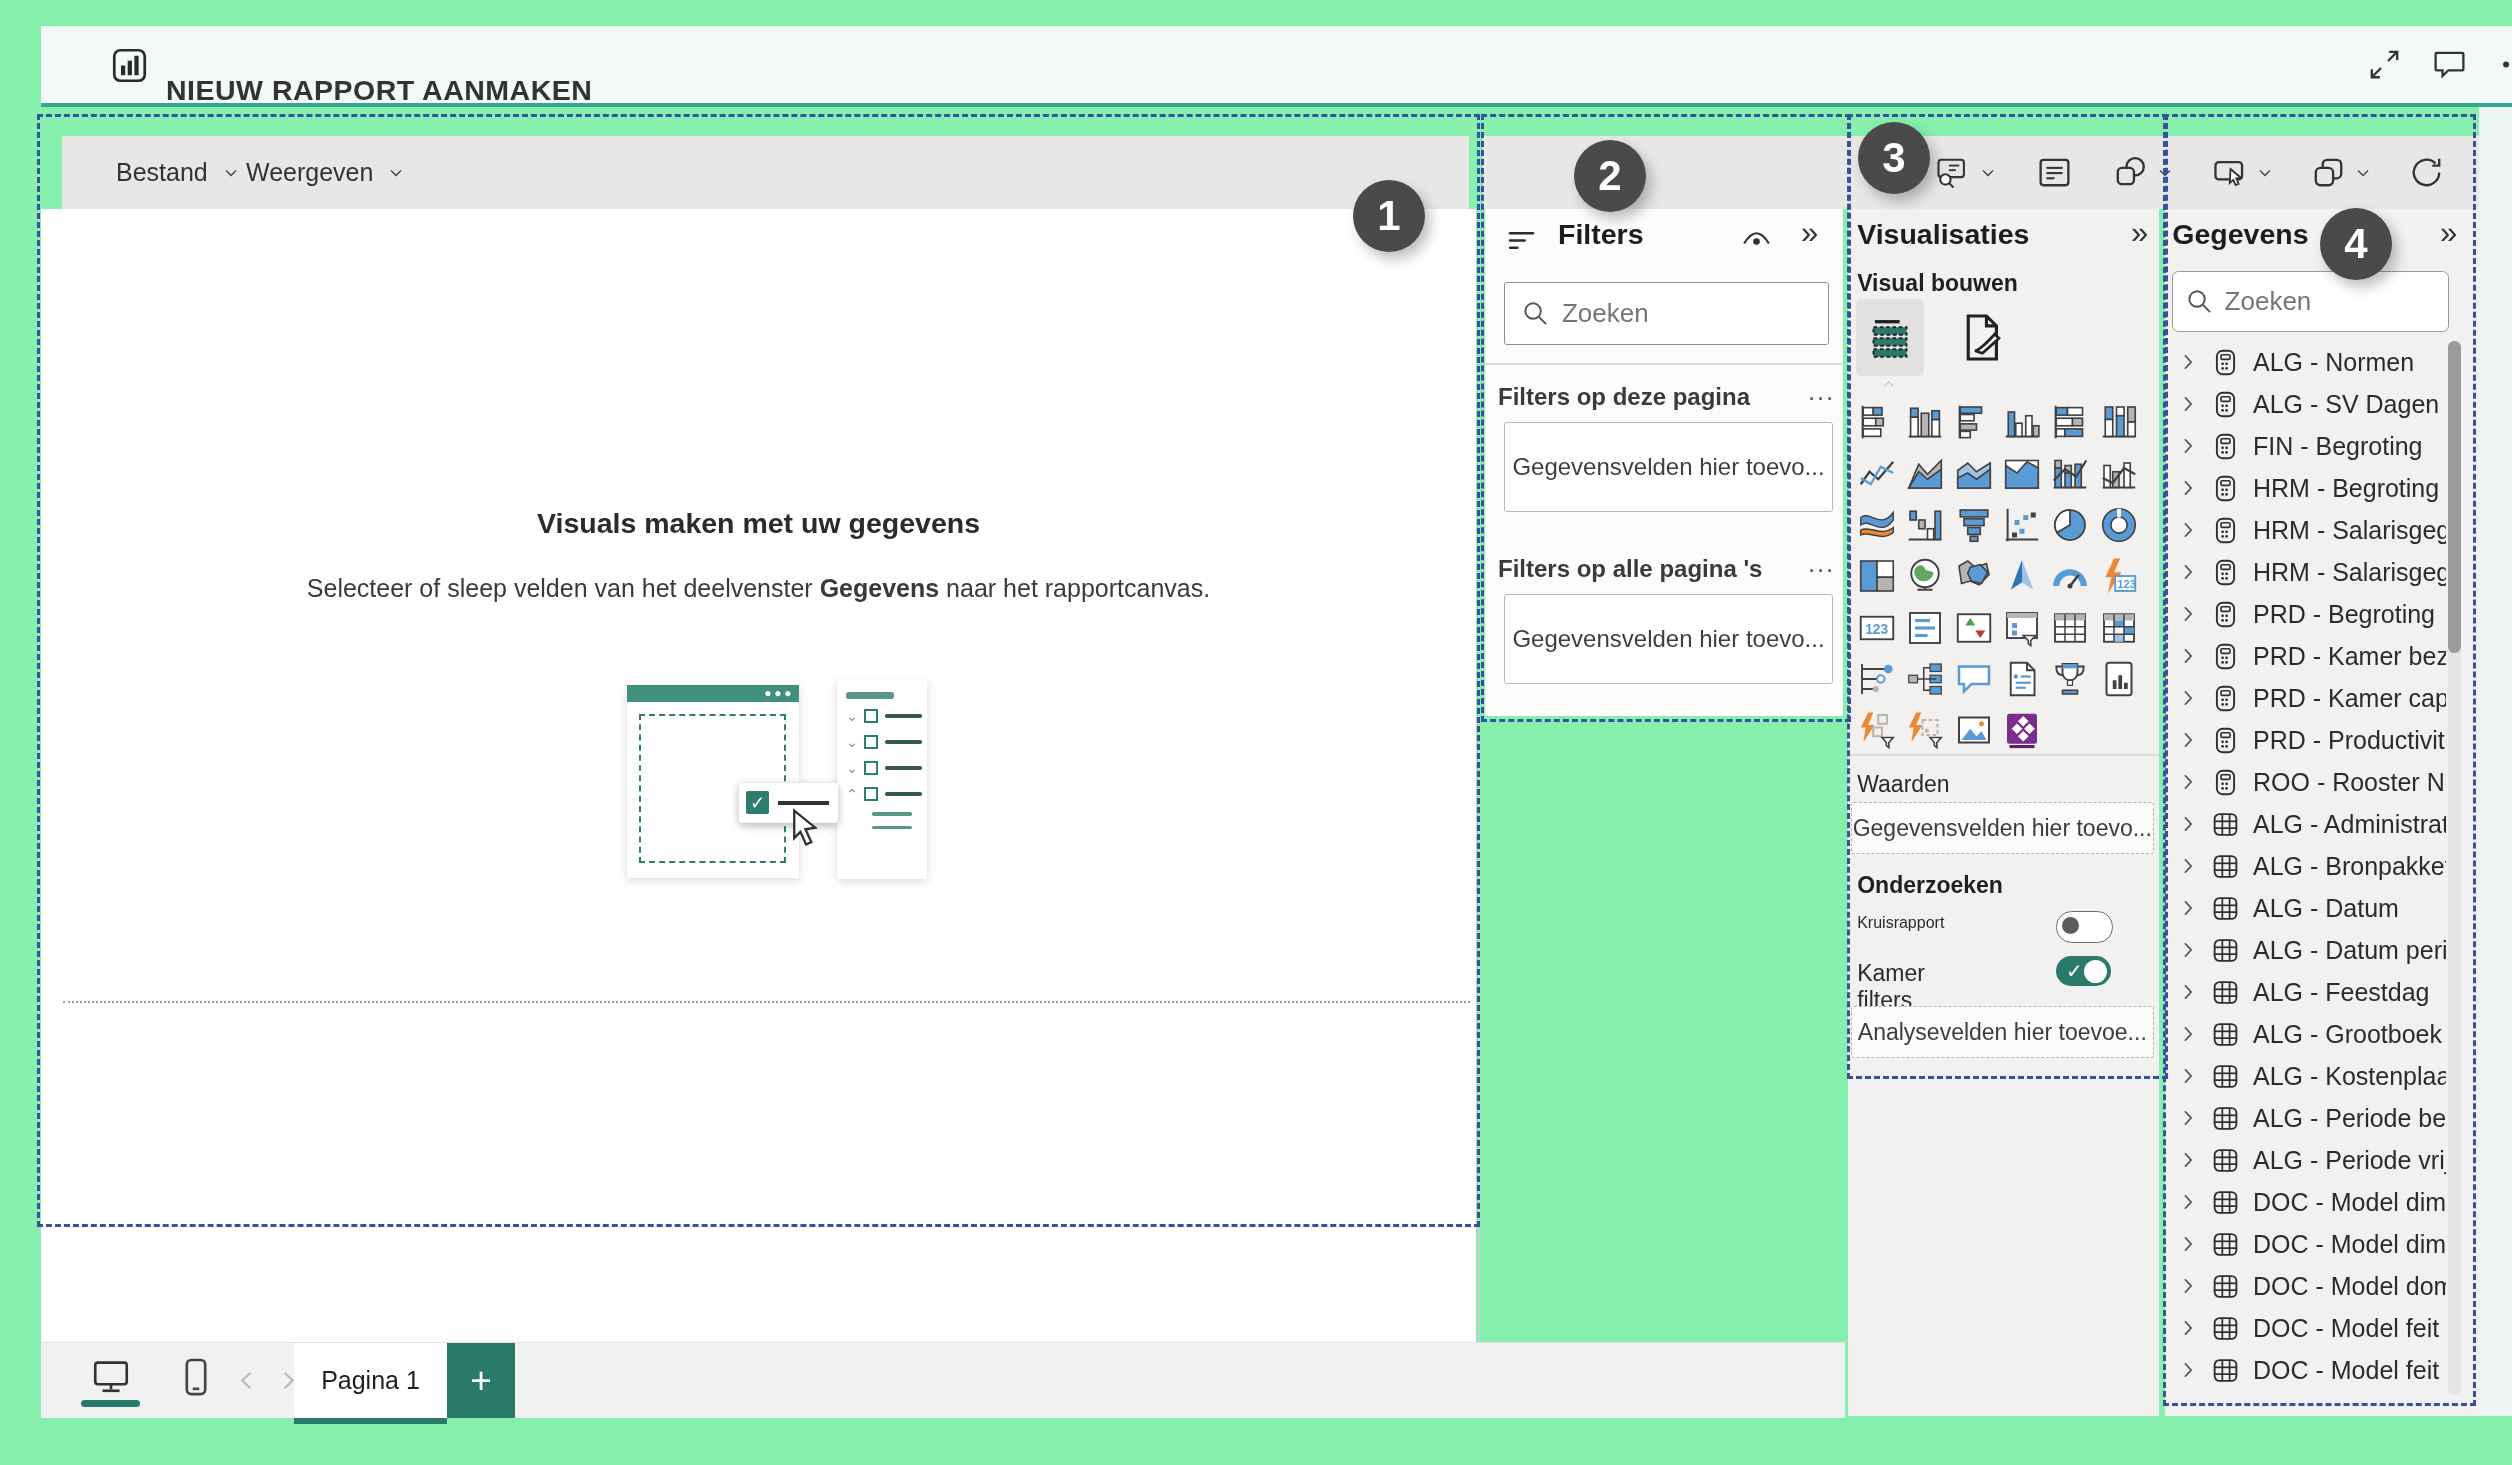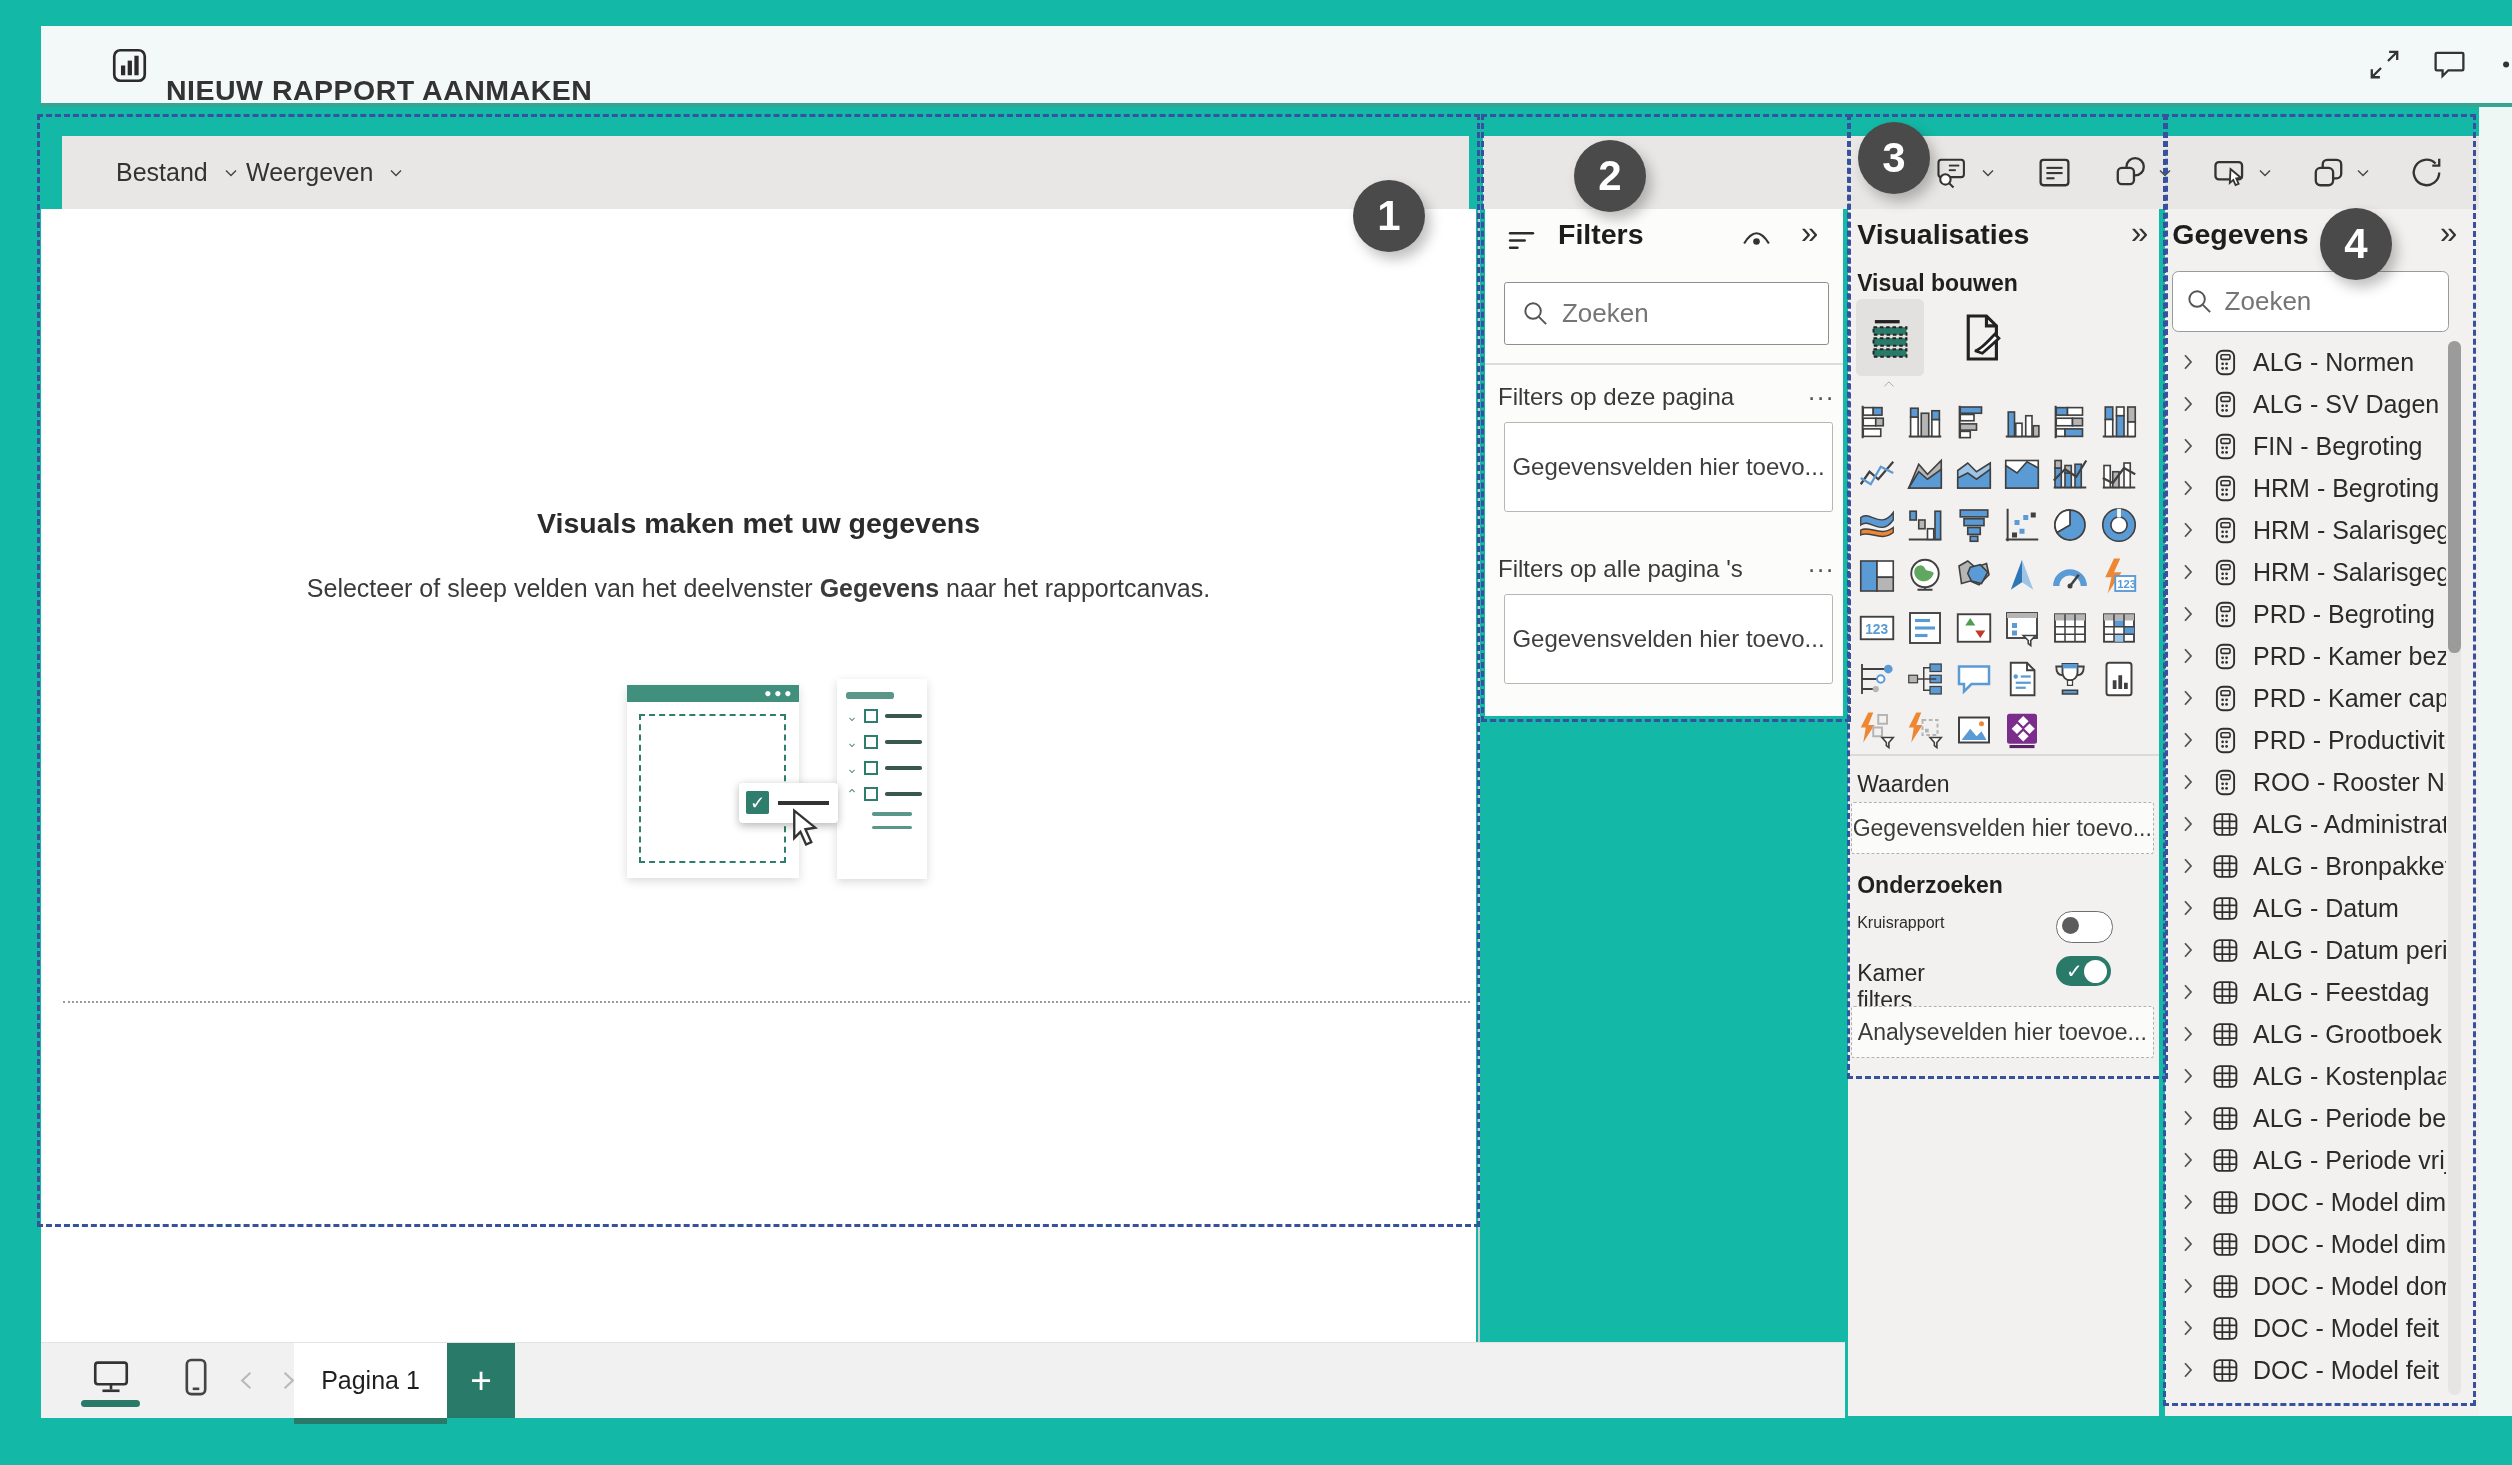--- a/index.html
+++ b/index.html
@@ -1,17 +1,17 @@
 <!DOCTYPE html>
 <html style="--teal: #38A593; --green: #2A7A6A; --ann-blue: #36519E; --badge: #4A4A4A; --panel-bg: #F2F1F0; --menubar-bg: #E8E7E6; --header-bg: #F3F9F8;font-size:14.7px"><head>
 <meta charset="utf-8">
 <style>
   html,body{margin:0;padding:0;background:#fff;}
   body{font-family:"Liberation Sans","DejaVu Sans",sans-serif;color:#252525;}
-  #root{position:relative;width:2512px;height:1465px;overflow:hidden;background:#14b8a6;}
+  #root{position:relative;width:2512px;height:1465px;overflow:hidden;background:#86efac;}
   .p{position:absolute;}
   .icon svg{display:block;width:100%;height:100%;}
   
   #app-header{left:41px;top:26px;right:0;height:77px;background:var(--header-bg);border-bottom:4.6px solid var(--teal);}
   #app-title{left:125px;top:48px;font-size:28.5px;font-weight:700;letter-spacing:0.5px;color:#333;}
   
   .strip{top:136px;height:73px;background:var(--menubar-bg);}
   .menu-item{position:absolute;top:0;height:73px;display:flex;align-items:center;gap:13px;font-size:25px;color:#333;cursor:pointer;}
   
   #canvas{left:41px;top:209px;width:1435px;height:1133px;background:#fff;}
@@ -19,21 +19,21 @@
   #canvas-sub{left:0;top:365px;width:100%;text-align:center;font-size:25px;color:#3a3a3a;}
   #page-edge{left:22px;top:792px;width:1407px;border-top:2.8px dotted #9a9a9a;}
   
   #filters-panel{left:1485px;top:209px;width:358px;height:507px;background:#fcfcfb;}
   #vis-panel{left:1848px;top:209px;width:311px;height:1207px;background:var(--panel-bg);}
   #data-panel{left:2165px;top:209px;width:314px;height:1207px;background:var(--panel-bg);}
   .panel-title{font-size:28.5px;font-weight:700;color:#1d1d1d;}
   .collapse{font-size:31px;color:#333;cursor:pointer;}
   .searchbox{background:#fff;display:flex;align-items:center;}
   .searchbox input{border:none;outline:none;font-size:26px;background:transparent;width:70%;font-family:inherit;color:#333;}
-  .sec-label{font-size:24px;color:#3a3a3a;}
+  .sec-label{font-size:24px;color:#3a3a3a;font-weight:bold;}
   .more-dots{font-size:26px;color:#555;letter-spacing:1.8px;cursor:pointer;}
   .dropzone-solid{background:#fff;border:1.8px solid #b8b6b5;border-radius:2.8px;display:flex;align-items:center;justify-content:center;font-size:24px;color:#3f3f3f;}
   .dropzone-dashed{background:#fbfbfa;border:1.8px dashed #b2b1b0;border-radius:2.8px;display:flex;align-items:center;justify-content:center;font-size:23px;color:#3c3c3c;}
   .vis-cell{display:inline-block;width:40px;height:42px;margin:0 8.3px 6.4px 0;cursor:pointer;}
   .vis-cell:nth-child(6n){margin-right:0;}
   .toggle{position:absolute;width:55px;height:30px;border-radius:15.6px;cursor:pointer;}
   .toggle.off{background:#fff;border:1.8px solid #6e6e6e;}
   .toggle.off .knob{position:absolute;left:4.6px;top:4.6px;width:17.4px;height:17.4px;border-radius:50%;background:#5c5c5c;}
   .toggle.on{background:var(--green);}
   .toggle.on .knob{position:absolute;right:3.7px;top:3.7px;width:23px;height:23px;border-radius:50%;background:#fff;}

